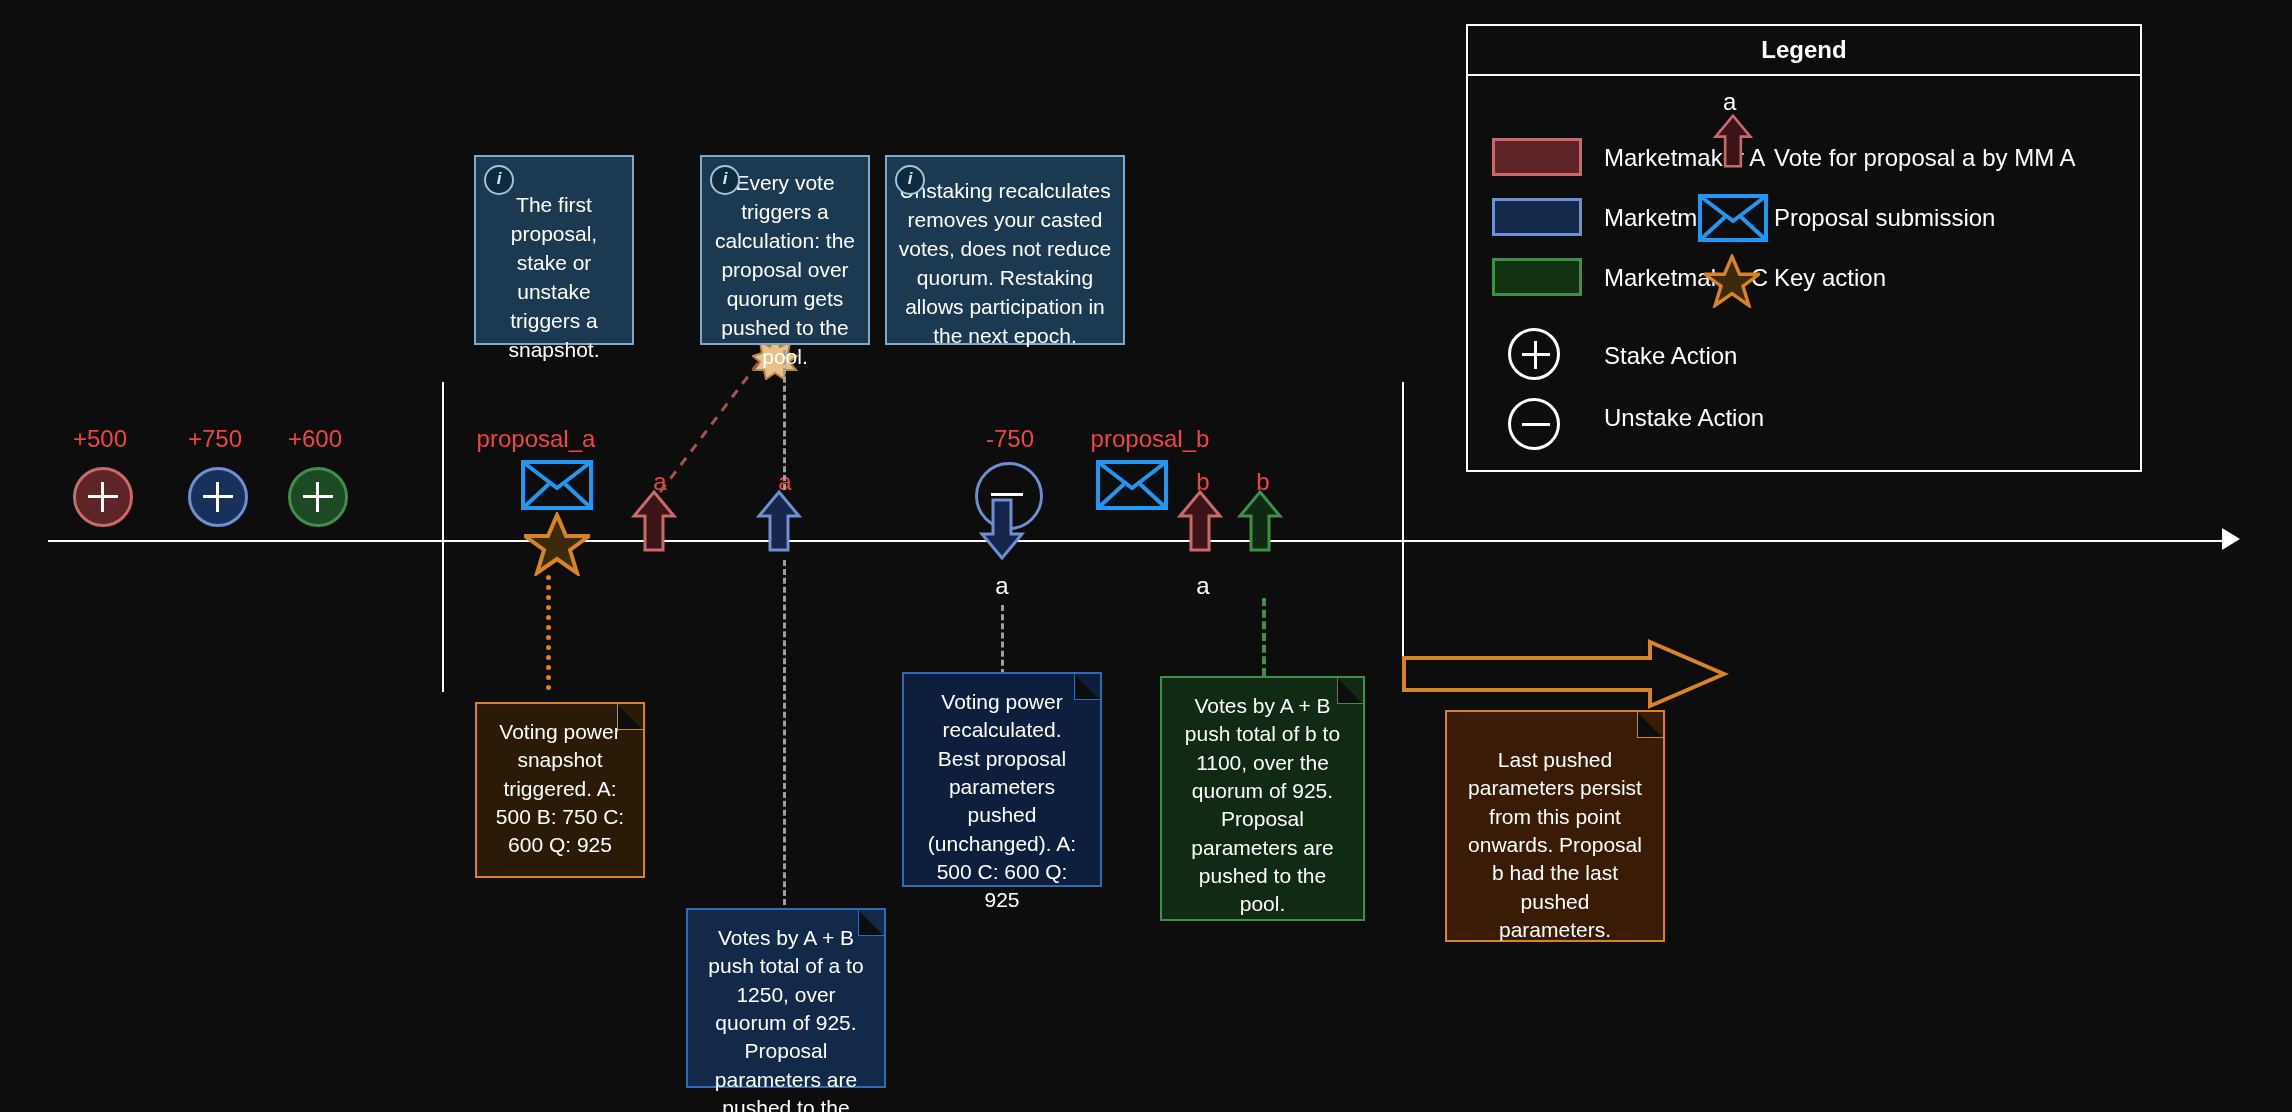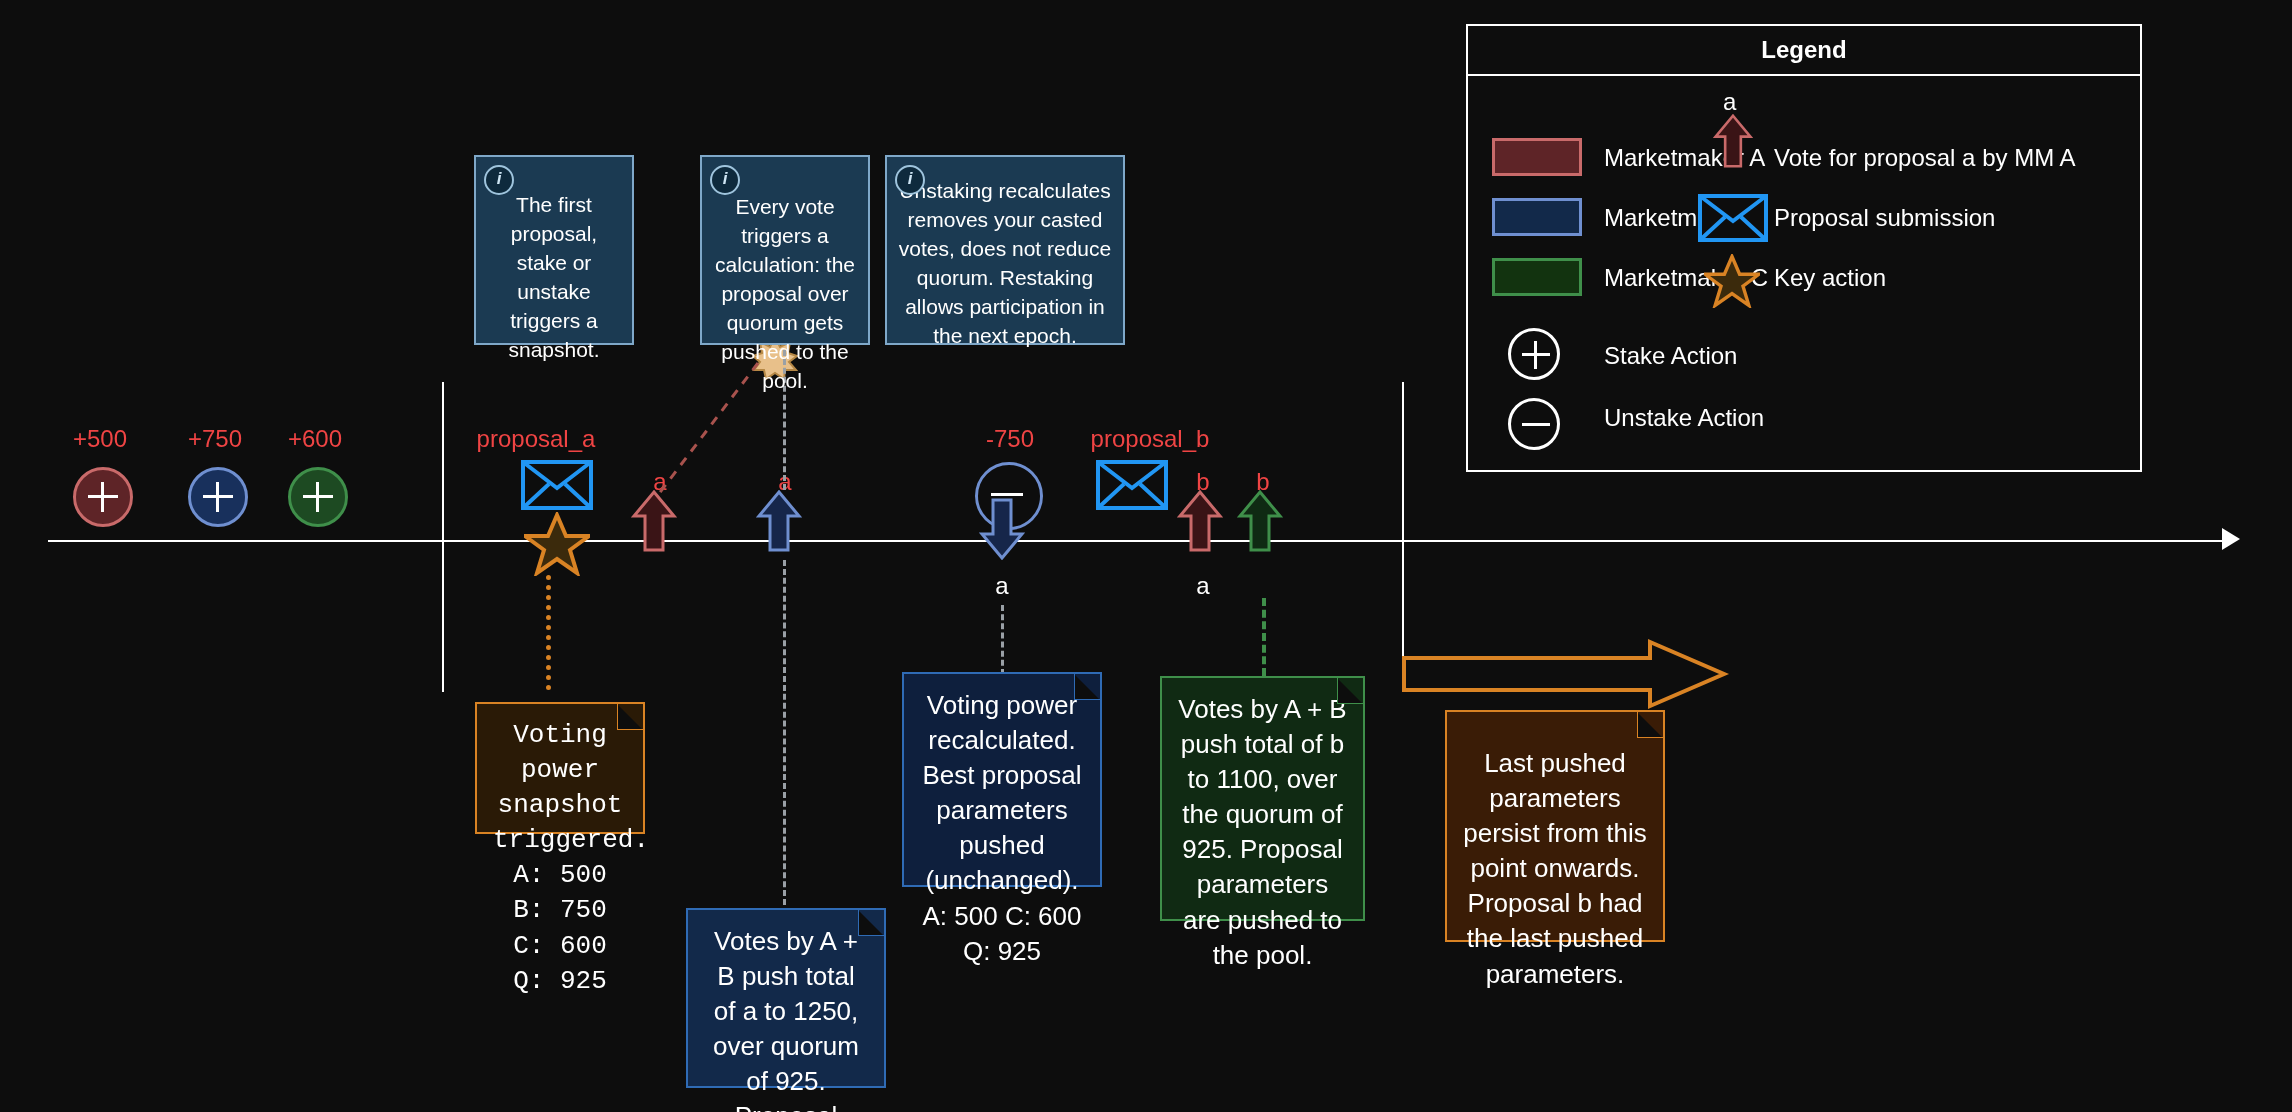--- a/index.html
+++ b/index.html
@@ -16,21 +16,21 @@
   .circ{position:absolute;width:54px;height:54px;border-radius:50%;}
   .circ .h{position:absolute;left:12px;top:25px;width:30px;height:3px;background:#ffffff;}
   .circ .v{position:absolute;left:25px;top:12px;width:3px;height:30px;background:#ffffff;}
 
   
   .dash-v{position:absolute;border-left:3px dashed #9aa0a6;}
   .dot-v{position:absolute;border-left:5px dotted #d98324;}
 
   
   .note{position:absolute;box-sizing:border-box;border-width:2px;border-style:solid;
-        padding:14px 16px;font-size:26px;line-height:1.35;text-align:center;color:#ffffff;}
+        padding:14px 16px;font-size:21px;line-height:1.35;text-align:center;color:#ffffff;}
   .note .fold{position:absolute;right:0;top:0;width:26px;height:26px;}
 
   .info-note{position:absolute;box-sizing:border-box;border:2px solid #7fa8c9;background:#1b3a52;
              padding:12px 10px 14px 10px;font-size:21px;line-height:1.38;text-align:center;color:#ffffff;}
   .info-ico{position:absolute;left:8px;top:8px;width:26px;height:26px;border-radius:50%;
             background:#0e2a3d;border:2px solid #9fc4dd;color:#cfe6f5;font-size:17px;
             line-height:24px;text-align:center;font-weight:bold;font-style:italic;}
 
   
   .legend{position:absolute;left:1466px;top:24px;width:676px;height:448px;
@@ -155,29 +155,29 @@
   <path d="M4,20 L250,20 L250,4 L324,36 L250,68 L250,52 L4,52 Z" fill="#0d0d0d" stroke="#d98324" stroke-width="4"></path>
 </svg>
 
 <div class="info-note" style="left:474px;top:155px;width:160px;height:190px;">
   <div class="info-ico">i</div>
   <div style="margin-top:22px;">The first proposal, stake or unstake triggers a snapshot.</div>
 </div>
 
 <div class="info-note" style="left:700px;top:155px;width:170px;height:190px;">
   <div class="info-ico">i</div>
-  <div style="margin-top:24px;">Every vote triggers a calculation: the proposal over quorum gets pushed to the pool.</div>
+  <div style="margin-top:0;">Every vote triggers a calculation: the proposal over quorum gets pushed to the pool.</div>
 </div>
 
 <div class="info-note" style="left:885px;top:155px;width:240px;height:190px;">
   <div class="info-ico">i</div>
   <div style="margin-top:8px;">Unstaking recalculates removes your casted votes, does not reduce quorum. Restaking allows participation in the next epoch.</div>
 </div>
 
-<div class="note" style="left:475px;top:702px;width:170px;height:132px;border-color:#d98324;background:#2a1a06;font-family:Liberation Mono, monospace;">
+<div class="note" style="left:475px;top:702px;width:170px;height:176px;border-color:#d98324;background:#2a1a06;">
   <div>Voting power snapshot triggered. A: 500 B: 750 C: 600 Q: 925</div>
   <div class="fold">
     <svg width="26" height="26">
         <polygon points="0,0 26,26 0,26" fill="#0d0d0d"></polygon>
         <polyline points="0,0 0,26 26,26" fill="none" stroke="#d98324" stroke-width="2"></polyline>
       </svg>
   </div>
 </div>
 
 <div class="note" style="left:686px;top:908px;width:200px;height:180px;border-color:#2f6bb5;background:#12294a;">

